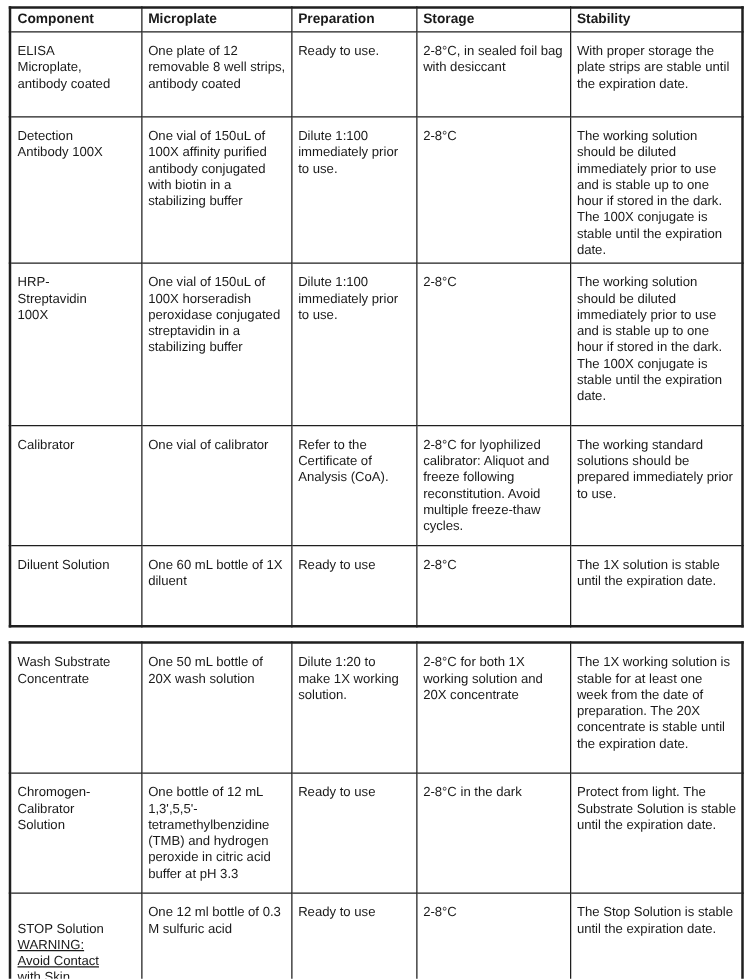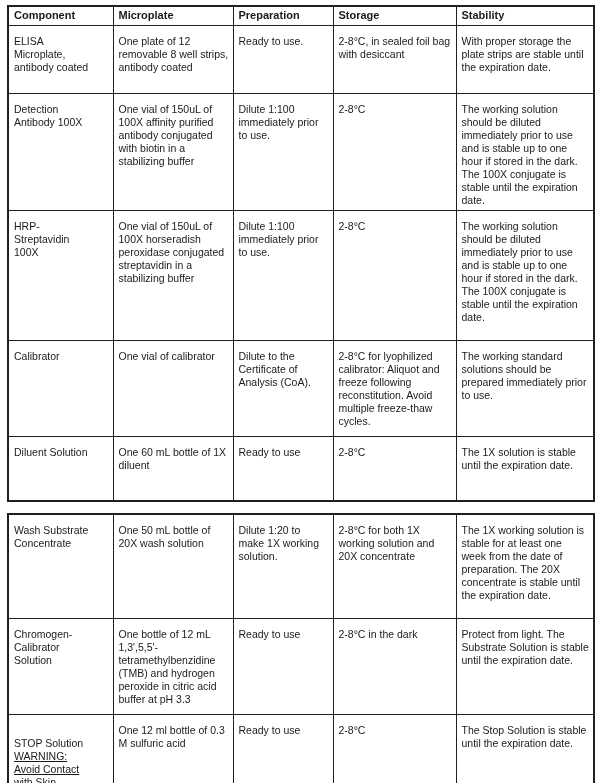--- a/index.html
+++ b/index.html
@@ -91,21 +91,21 @@
 Streptavidin
 100X</td>
       <td>One vial of 150uL of 100X horseradish peroxidase conjugated streptavidin in a stabilizing buffer</td>
       <td>Dilute 1:100 immediately prior to use.</td>
       <td>2-8°C</td>
       <td>The working solution should be diluted immediately prior to use and is stable up to one hour if stored in the dark.  The 100X conjugate is stable until the expiration date.</td>
     </tr>
     <tr class="r96">
       <td class="comp">Calibrator</td>
       <td>One vial of calibrator</td>
-      <td>Dilute to the Certificate of Analysis (CoA).</td>
+      <td>Refer to the Certificate of Analysis (CoA).</td>
       <td>2-8°C for lyophilized calibrator: Aliquot and freeze following reconstitution. Avoid multiple freeze-thaw cycles.</td>
       <td>The working standard solutions should be prepared immediately prior to use.</td>
     </tr>
     <tr class="r64">
       <td class="comp">Diluent Solution</td>
       <td>One 60 mL bottle of 1X diluent</td>
       <td>Ready to use</td>
       <td>2-8°C</td>
       <td>The 1X solution is stable until the expiration date.</td>
     </tr>

